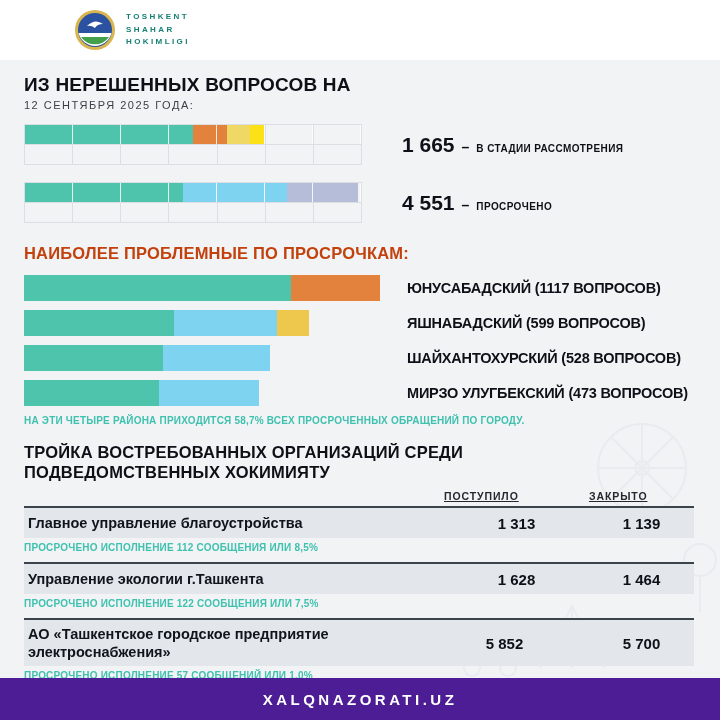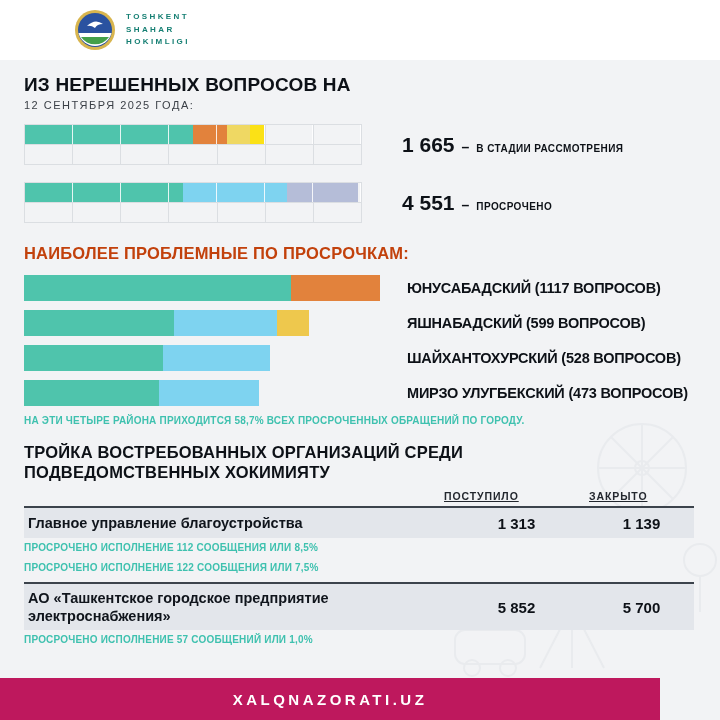--- a/index.html
+++ b/index.html
@@ -47,27 +47,27 @@
   .d-label{margin-left:10px;font-size:14.5px;font-weight:800;color:#0D1117;white-space:nowrap;letter-spacing:-.2px;}
   .footnote{margin-top:5px;font-size:10px;font-weight:700;color:#3FC1AF;letter-spacing:.2px;}
   
   .orgs-title{margin:16px 0 0;font-size:16.5px;font-weight:800;color:#0D1117;line-height:1.22;letter-spacing:.2px;}
   .orgs-table{margin-top:8px;width:670px;}
   .t-head{display:grid;grid-template-columns:1fr 145px 105px;font-size:10.5px;font-weight:700;
     color:#23272E;letter-spacing:.9px;padding-bottom:4px;}
   .t-head .t-col{text-align:left;text-decoration:underline;}
   .t-row{display:grid;grid-template-columns:1fr 145px 105px;align-items:center;
     background:#E3E6EB;border-top:2px solid #3C434C;min-height:30px;}
-  .t-row.tall{min-height:46px;}
+  .t-row.tall{min-height:46px;gap:12px;}
   .t-name{font-size:14.5px;font-weight:700;color:#10151C;padding:4px 0 4px 4px;line-height:1.25;}
   .t-row.tall .t-name{max-width:320px;}
   .t-num{font-size:15px;font-weight:800;color:#0D1117;text-align:center;}
   .t-note{margin:4px 0 9px;font-size:10px;font-weight:700;color:#3FC1AF;letter-spacing:.2px;}
   
-  .footer{position:absolute;left:0;bottom:0;width:660px;height:42px;background:#be185d;
+  .footer{position:absolute;left:0;bottom:0;width:720px;height:42px;background:#4c1d95;
     display:flex;align-items:center;justify-content:center;z-index:2;}
   .footer span{color:#FFFFFF;font-size:15px;font-weight:700;letter-spacing:3.5px;}
   
   .decor{position:absolute;left:0;top:0;z-index:0;pointer-events:none;}
 </style>
 </head>
 <body>
 
 <svg class="decor" width="720" height="720" viewBox="0 0 720 720">
   <g stroke="#E9EBEE" fill="none" stroke-width="2">
@@ -226,20 +226,25 @@
       <div class="t-col">ЗАКРЫТО</div>
     </div>
 
     <div class="t-row">
       <div class="t-name">Главное управление благоустройства</div>
       <div class="t-num">1 313</div>
       <div class="t-num">1 139</div>
     </div>
     <div class="t-note">ПРОСРОЧЕНО ИСПОЛНЕНИЕ 112 СООБЩЕНИЯ ИЛИ 8,5%</div>
 
+    <div class="t-row">
+      <div class="t-name">Управление экологии г.Ташкента</div>
+      <div class="t-num">1 628</div>
+      <div class="t-num">1 464</div>
+    </div>
     <div class="t-note">ПРОСРОЧЕНО ИСПОЛНЕНИЕ 122 СООБЩЕНИЯ ИЛИ 7,5%</div>
 
     <div class="t-row tall">
       <div class="t-name">АО «Ташкентское городское предприятие электроснабжения»</div>
       <div class="t-num">5 852</div>
       <div class="t-num">5 700</div>
     </div>
     <div class="t-note">ПРОСРОЧЕНО ИСПОЛНЕНИЕ 57 СООБЩЕНИЙ ИЛИ 1,0%</div>
   </section>
 </main>

